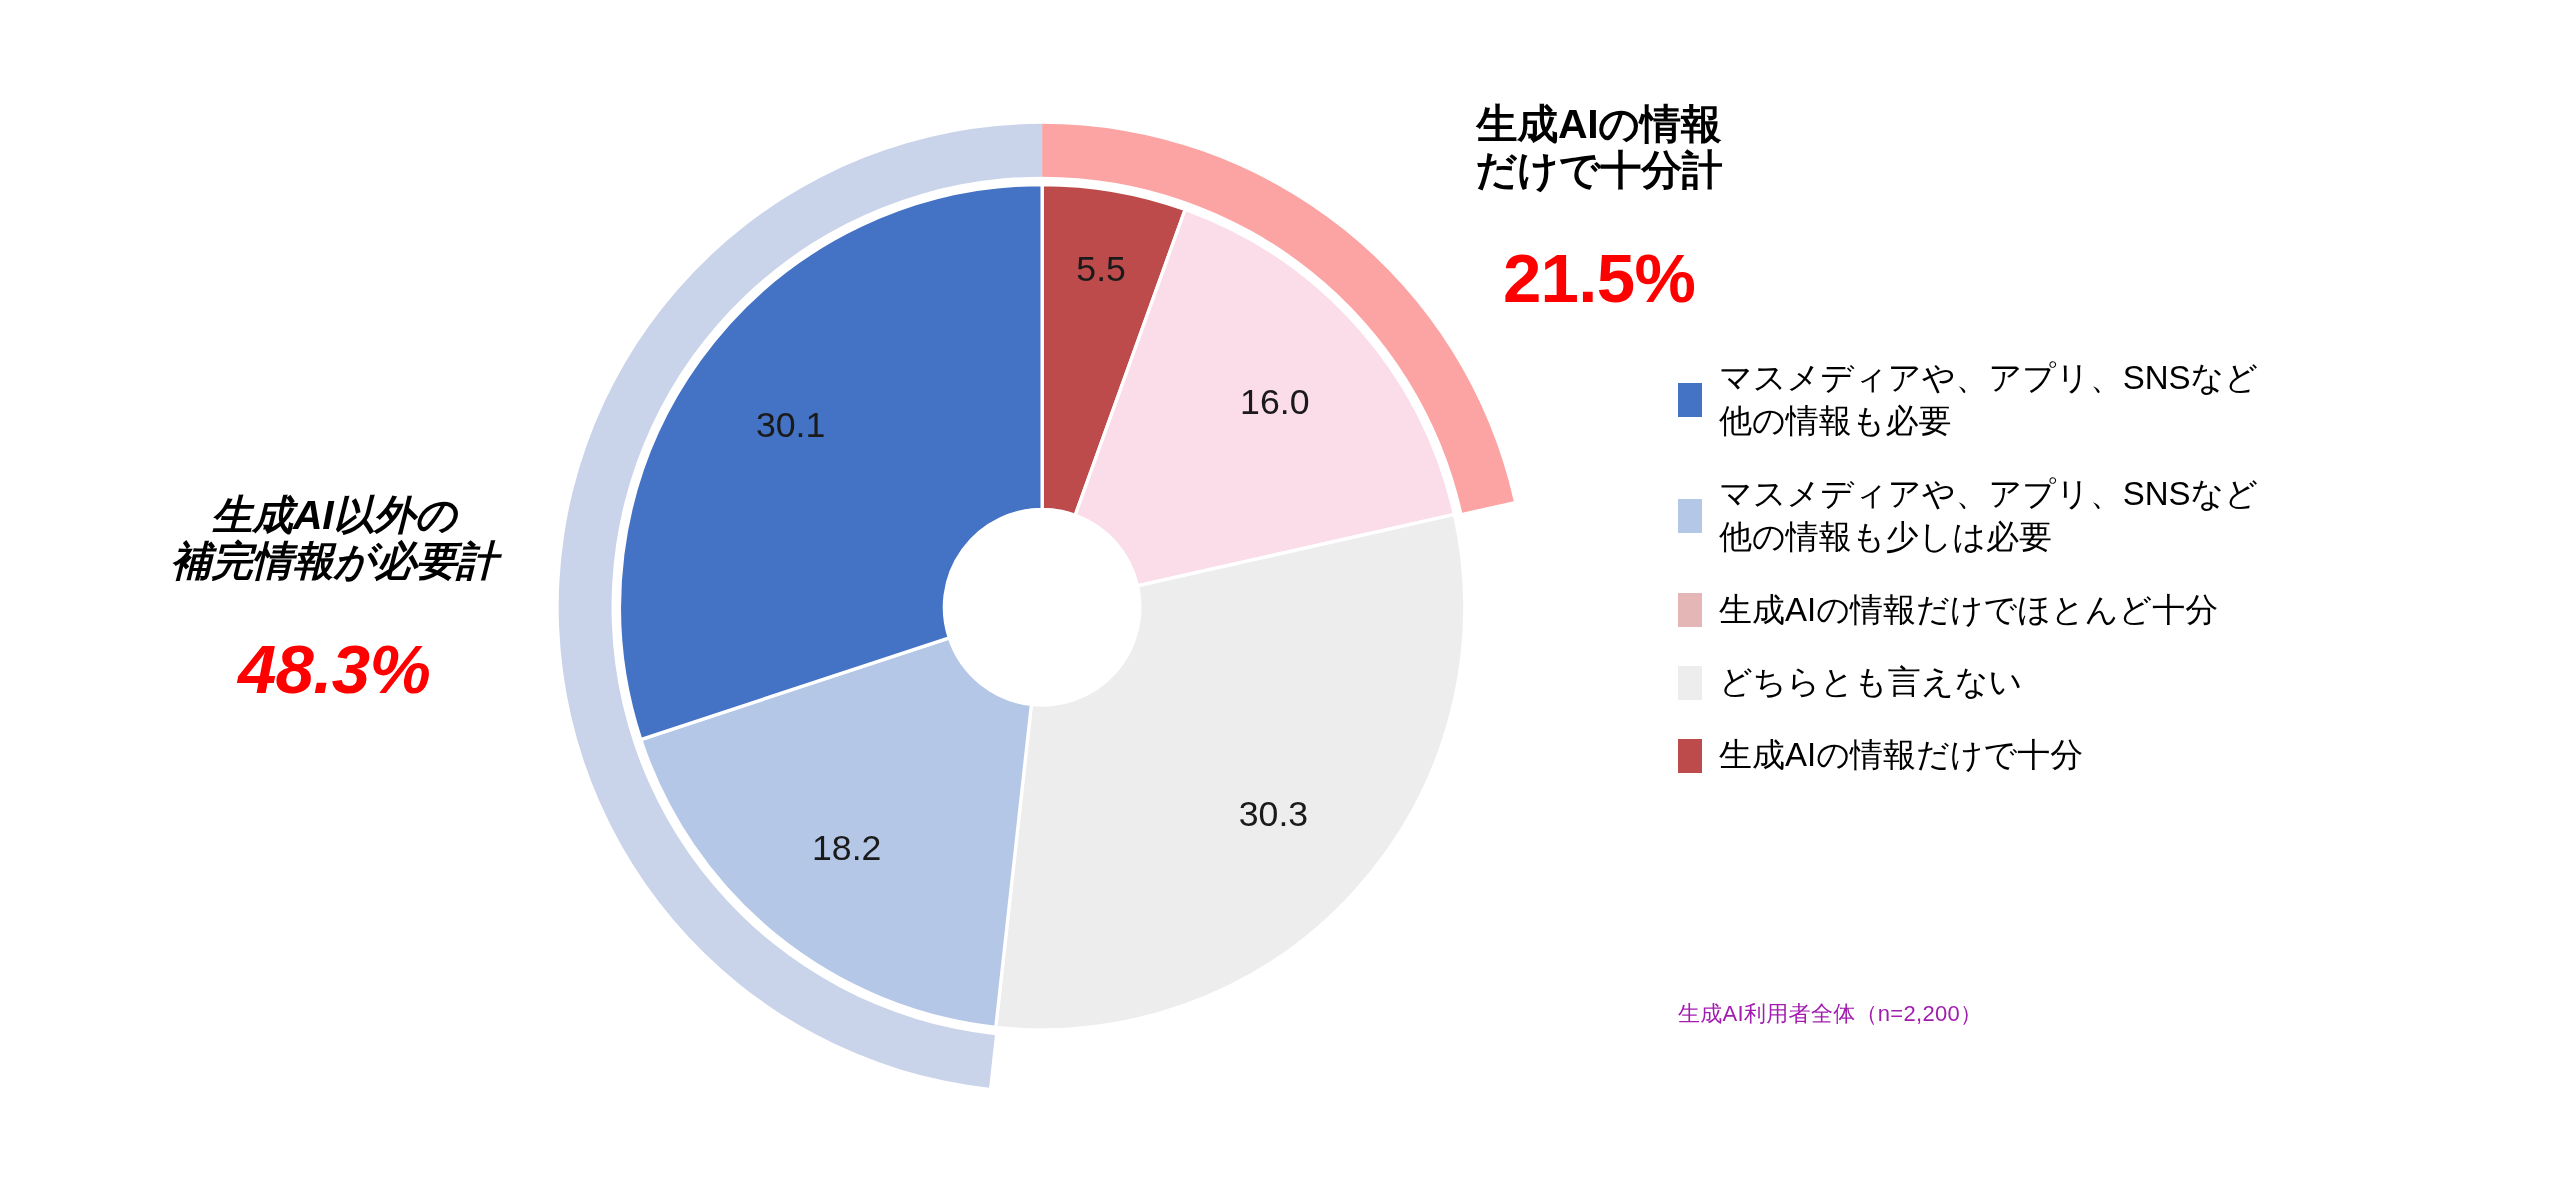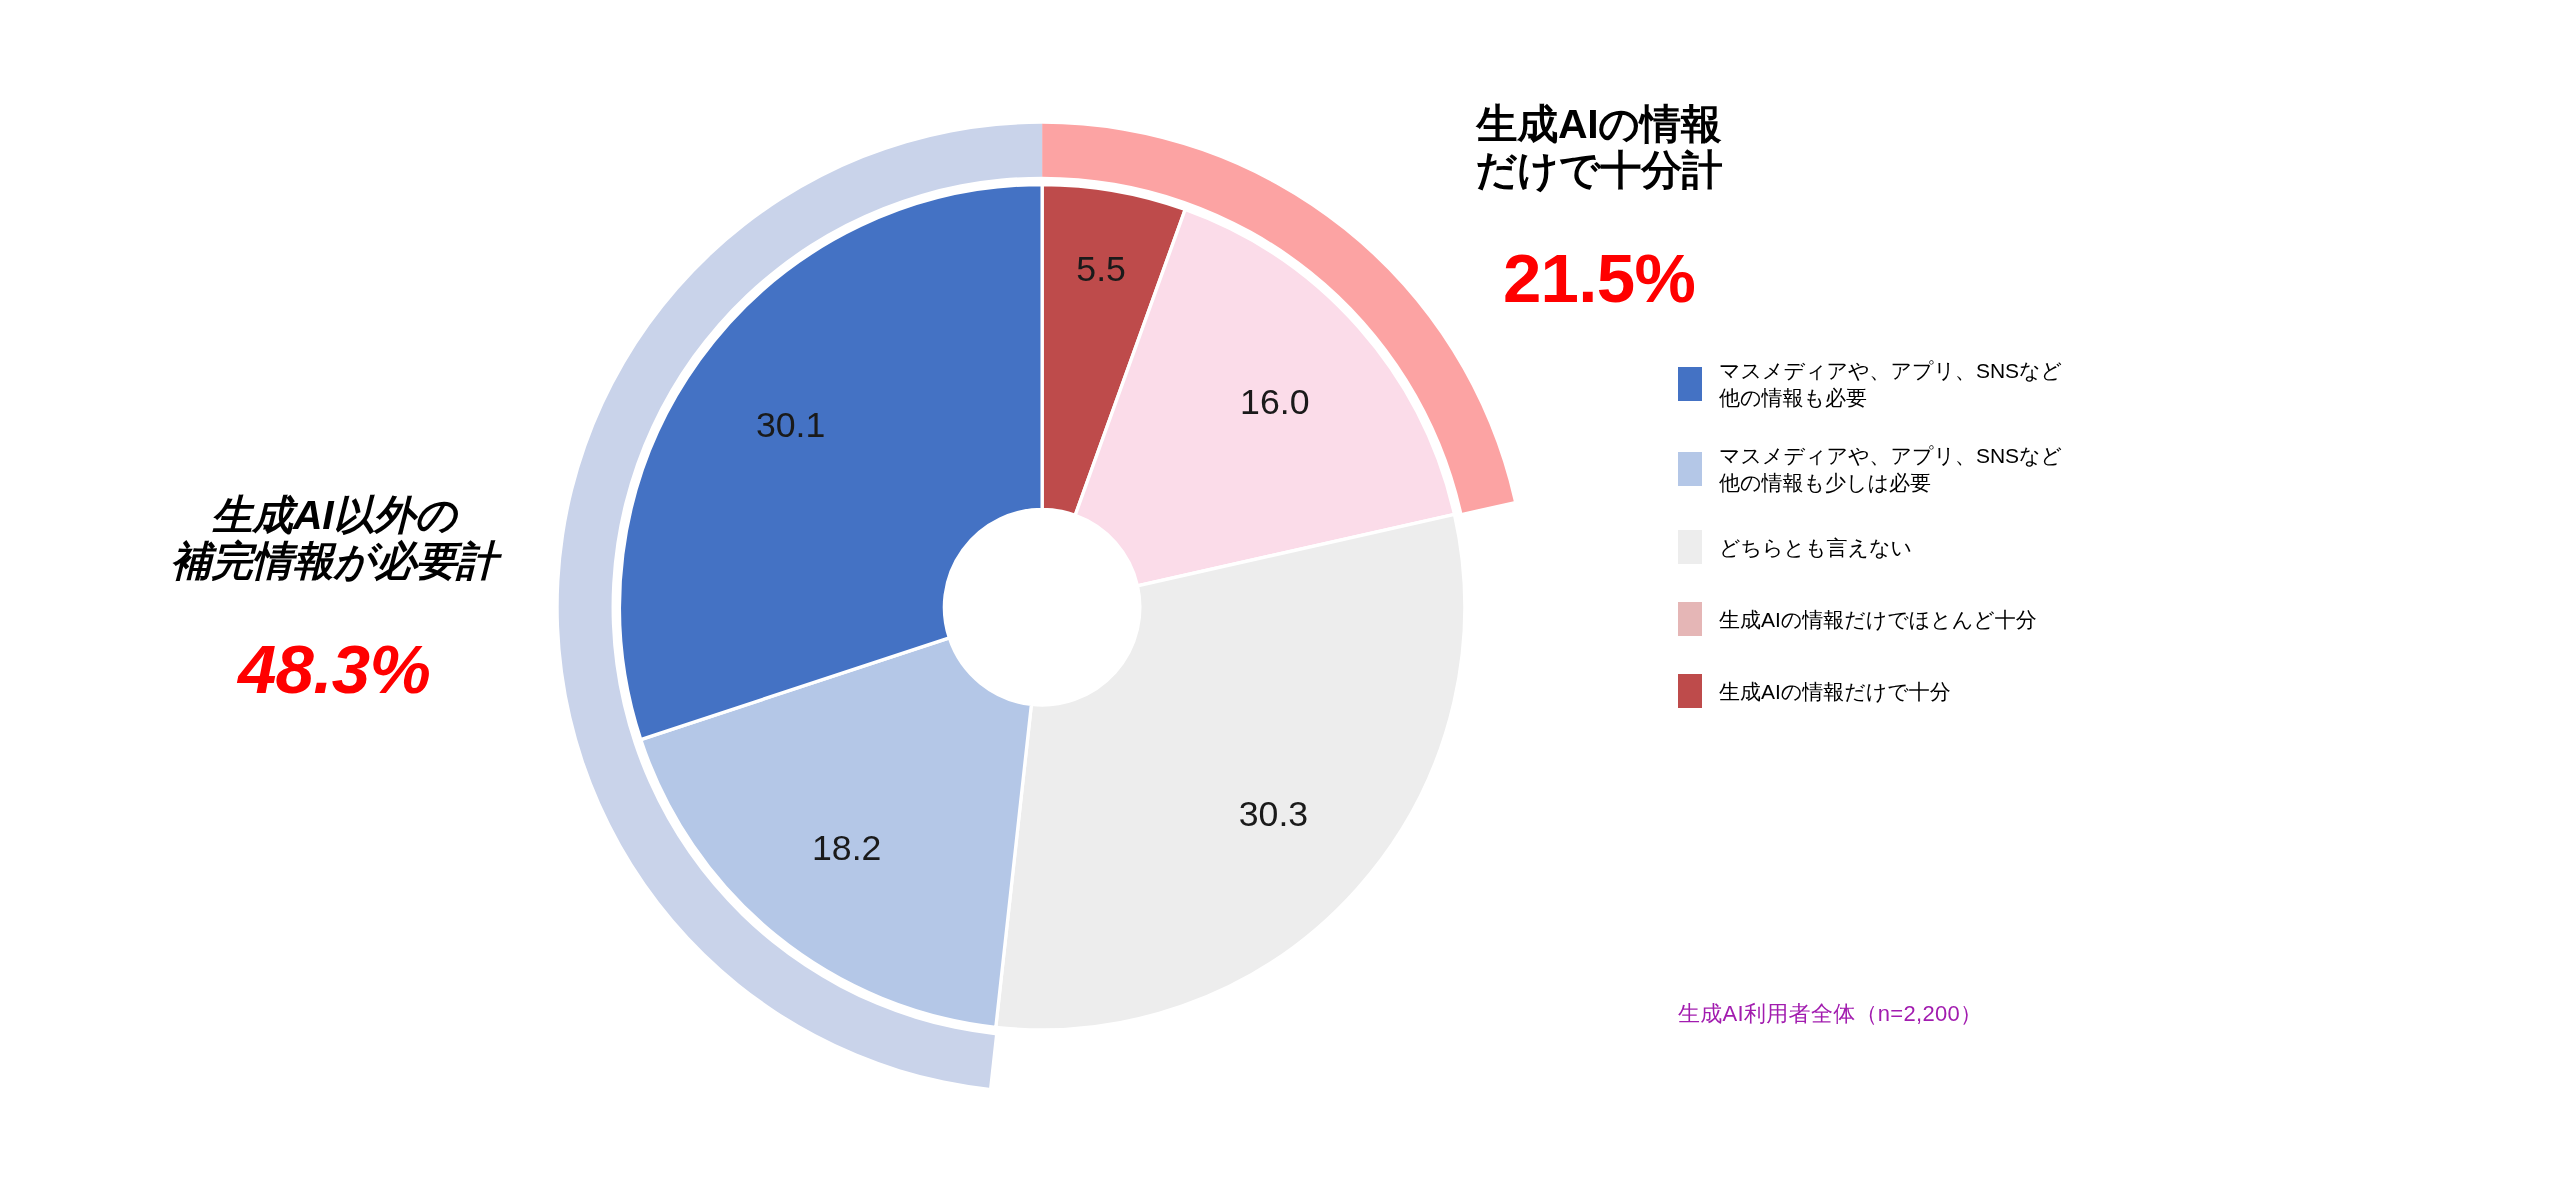--- a/index.html
+++ b/index.html
@@ -90,21 +90,21 @@
     margin-bottom: 30px;
     min-height: 42px;
   }
   .legend-swatch {
     width: 24px;
     height: 34px;
     flex: 0 0 24px;
     margin-right: 17px;
   }
   .legend-label {
-    font-size: 21px;
+    font-size: 33px;
     color: #000000;
     line-height: 1.30;
     white-space: pre-line;
   }
   #legend-note {
     position: absolute;
     left: 1678px;
     top: 999px;
     font-size: 22px;
     color: #a21caf;
@@ -156,26 +156,26 @@
         <span class="legend-swatch" style="background: rgb(68, 114, 196);"></span>
         <span class="legend-label">マスメディアや、アプリ、SNSなど
 他の情報も必要</span>
       </div>
       <div class="legend-item">
         <span class="legend-swatch" style="background: rgb(180, 199, 231);"></span>
         <span class="legend-label">マスメディアや、アプリ、SNSなど
 他の情報も少しは必要</span>
       </div>
       <div class="legend-item">
+        <span class="legend-swatch" style="background: rgb(229, 182, 182);"></span>
+        <span class="legend-label">生成AIの情報だけでほとんど十分</span>
+      </div>
+      <div class="legend-item">
         <span class="legend-swatch" style="background: rgb(237, 237, 237);"></span>
         <span class="legend-label">どちらとも言えない</span>
-      </div>
-      <div class="legend-item">
-        <span class="legend-swatch" style="background: rgb(229, 182, 182);"></span>
-        <span class="legend-label">生成AIの情報だけでほとんど十分</span>
       </div>
       <div class="legend-item">
         <span class="legend-swatch" style="background: rgb(190, 75, 75);"></span>
         <span class="legend-label"> 生成AIの情報だけで十分</span>
       </div>
     </div>
 
   <div id="legend-note">生成AI利用者全体（n=2,200）</div>
 
 </div>

